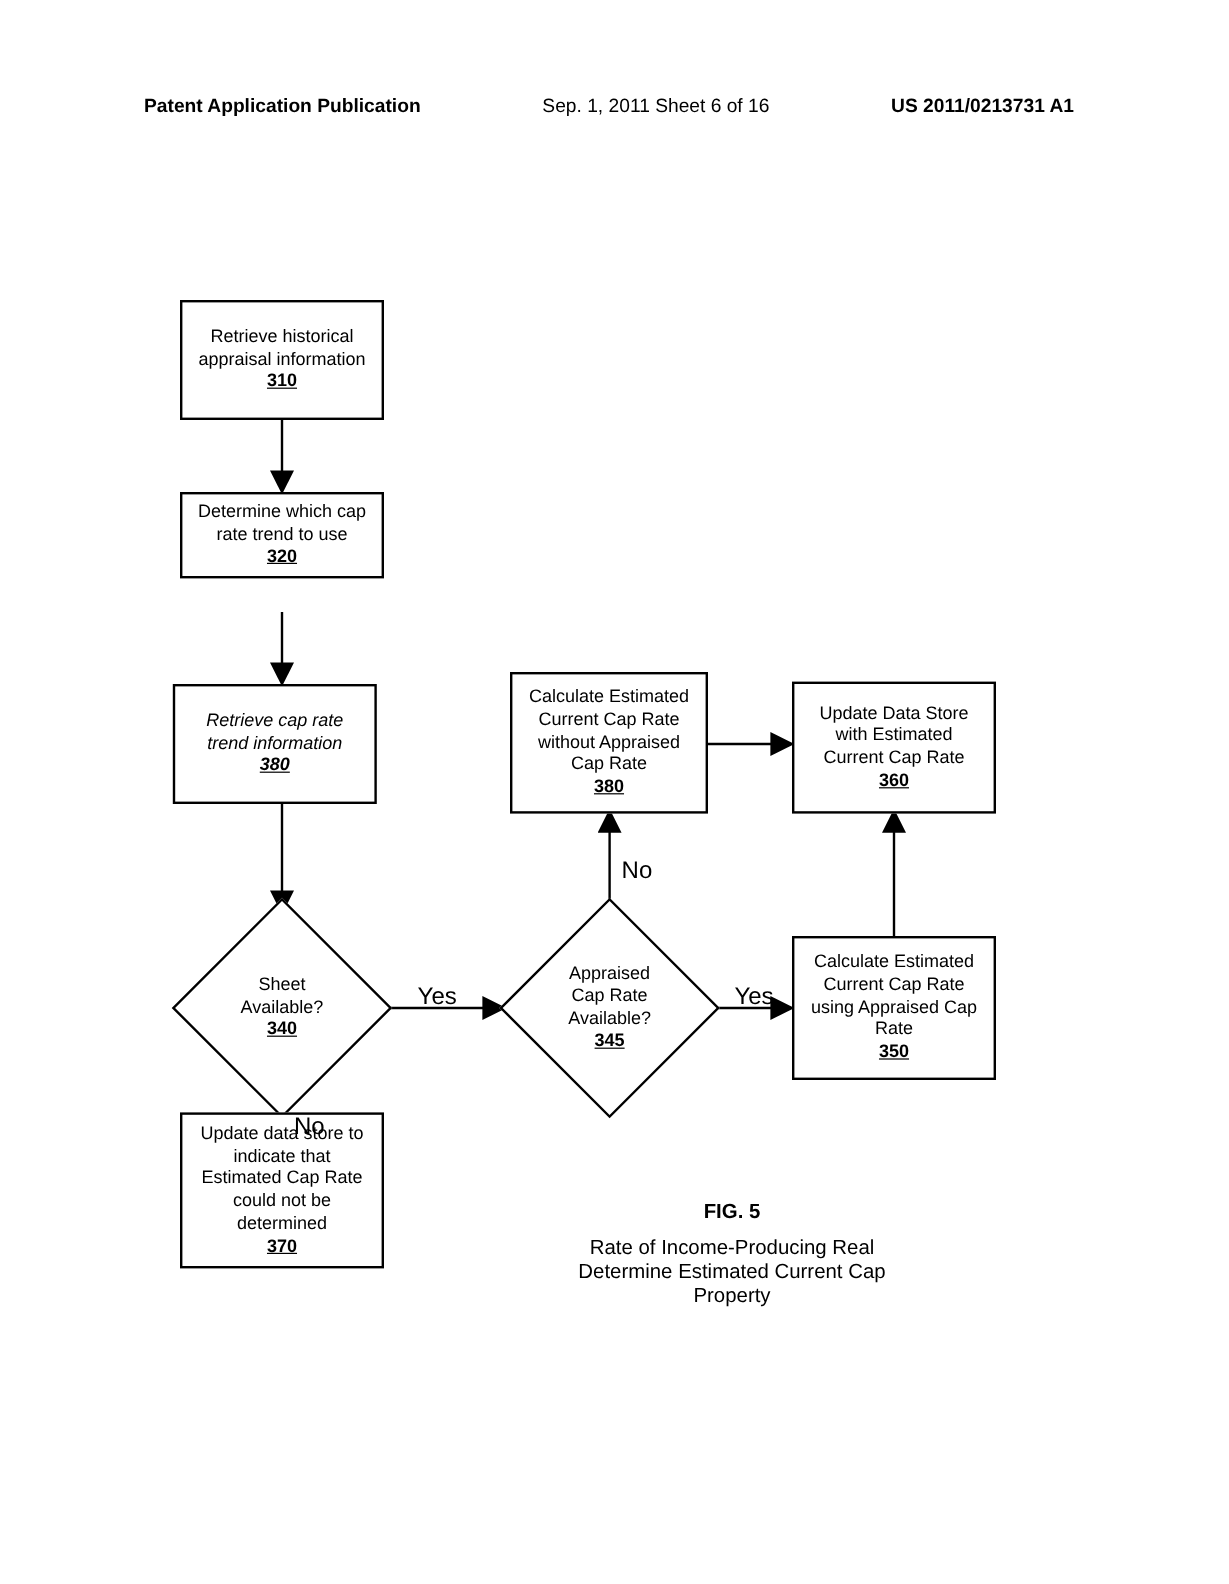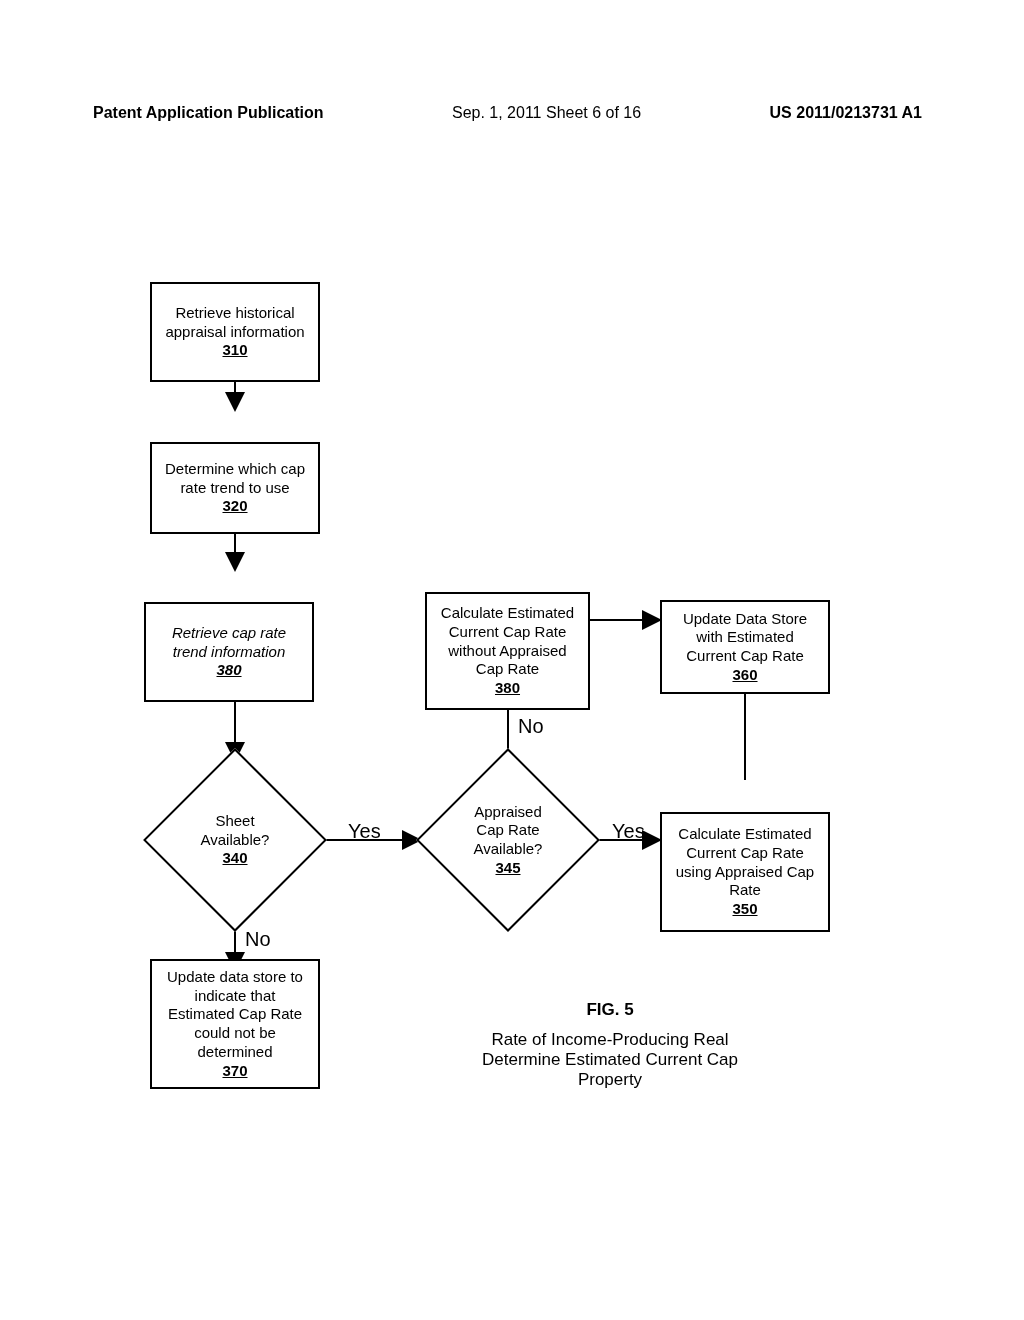--- a/index.html
+++ b/index.html
@@ -15,26 +15,25 @@
   .page {
     position: relative;
     width: 1024px;
     height: 1320px;
   }
   .header {
     position: absolute;
     top: 80px;
     left: 0;
     width: 1015px;
-    padding: 0 93px;
+    padding: 0 120px;
     box-sizing: border-box;
     display: flex;
     justify-content: space-between;
     font-size: 16px;
-    margin-top: 24px;
   }
   .header-left { font-weight: bold; }
   .header-center { }
   .header-right { font-weight: bold; }
 
   .canvas {
     position: absolute;
     left: 120px;
     top: 250px;
     width: 760px;
@@ -47,21 +46,20 @@
     background: #fff;
     text-align: center;
     font-size: 15px;
     line-height: 1.25;
     display: flex;
     flex-direction: column;
     justify-content: center;
     align-items: center;
     padding: 6px;
     box-sizing: border-box;
-    margin-top: 32px;
   }
   .box div { width: 100%; }
   .uline { text-decoration: underline; font-weight: bold; }
 
   .diamond {
     position: absolute;
     width: 180px;
     height: 160px;
   }
   .diamond-shape {
@@ -143,21 +141,21 @@
 
       <line x1="470" y1="370" x2="538" y2="370" stroke="#000" stroke-width="2" marker-end="url(#ah)"></line>
     </svg>
 
     <div class="box" style="left:30px; top:0px; width:170px; height:100px;">
       <div>Retrieve historical</div>
       <div>appraisal information</div>
       <div class="uline">310</div>
     </div>
 
-    <div class="box" style="left:30px; top:160px; width:170px; height:92px;">
+    <div class="box" style="left:30px; top:160px; width:170px; height:72px;">
       <div>Determine which cap</div>
       <div>rate trend to use</div>
       <div class="uline">320</div>
     </div>
 
     <div class="box" style="left:24px; top:320px; width:170px; height:100px;font-style:italic;">
       <div>Retrieve cap rate</div>
       <div>trend information</div>
       <div class="uline">380</div>
     </div>
@@ -190,21 +188,21 @@
     </div>
 
     <div class="box" style="left:540px; top:530px; width:170px; height:120px;">
       <div>Calculate Estimated</div>
       <div>Current Cap Rate</div>
       <div>using Appraised Cap</div>
       <div>Rate</div>
       <div class="uline">350</div>
     </div>
 
-    <div class="box" style="left:540px; top:318px; width:170px; height:94px;text-align:center;">
+    <div class="box" style="left:540px; top:318px; width:170px; height:110px;text-align:center;">
       <div>Update Data Store</div>
       <div>with Estimated</div>
       <div>Current Cap Rate</div>
       <div class="uline">360</div>
     </div>
 
     <div class="box" style="left:30px; top:677px; width:170px; height:130px;">
       <div>Update data store to</div>
       <div>indicate that</div>
       <div>Estimated Cap Rate</div>

